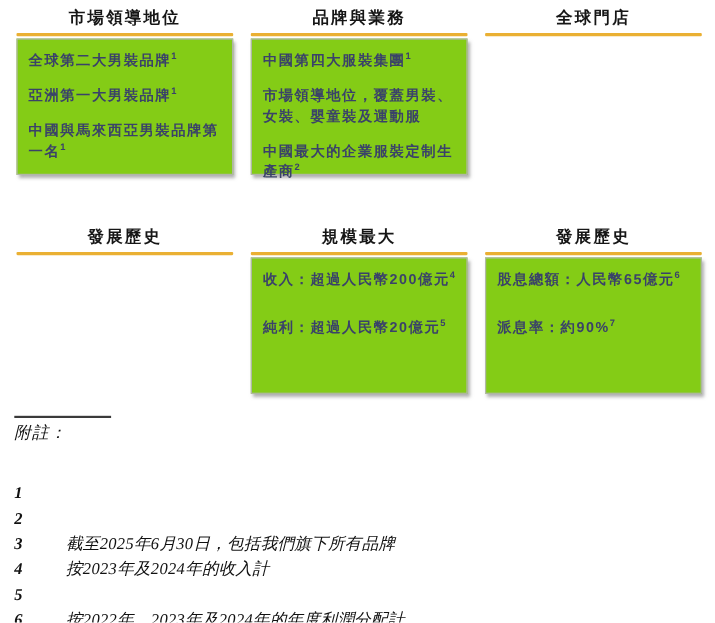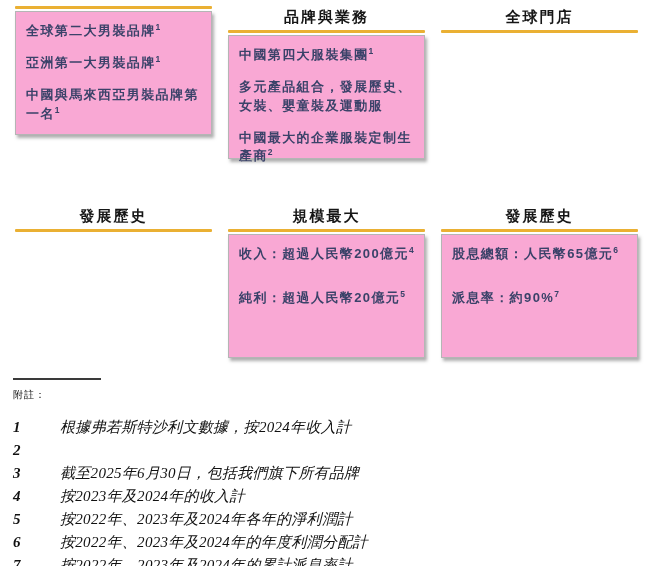--- a/index.html
+++ b/index.html
@@ -34,21 +34,21 @@
   }
   .card-rule {
     height: 3px;
     background: #EAB033;
     border-radius: 1px;
   }
   .card-box {
     margin-top: 2px;
     box-sizing: border-box;
     height: 124px;
-    background: #f9a8d4;
+    background: #84cc16;
     border: 1px solid #b5b5b5;
     box-shadow: 2px 3px 3px rgba(130,130,130,0.65);
     padding: 10px 8px 6px 10px;
   }
   .card-box p {
     margin: 0 0 13px 0;
     font-size: 13px;
     font-weight: bold;
     color: #3A4269;
     letter-spacing: 1.4px;
@@ -66,56 +66,58 @@
     font-family: "Liberation Serif", serif;
     color: #111111;
   }
   .notes-rule {
     width: 88px;
     height: 0;
     border-top: 2px solid #3a3a3a;
     margin-bottom: 5px;
   }
   .notes-label {
-    font-size: 10px;
+    font-style: italic;
+    font-size: 15px;
     line-height: 19px;
-    margin-bottom: 12px;
+    margin-bottom: 34px;
     letter-spacing: 1px;
   }
   .note-row {
     display: flex;
     font-style: italic;
     font-size: 15px;
     line-height: 23px;
   }
   .note-num {
     width: 47px;
     flex: 0 0 47px;
     font-weight: bold;
   }
   .note-text { letter-spacing: 0.3px; }
 </style>
 </head>
 <body>
 
 <div class="cards-row first" id="cards-row-1">
     <div class="card">
+      <div class="card-title">市場領導地位</div>
       <div class="card-rule"></div>
       <div class="card-box">
         <p><span>全球第二大男裝品牌</span><sup>1</sup></p>
         <p><span>亞洲第一大男裝品牌</span><sup>1</sup></p>
         <p><span>中國與馬來西亞男裝品牌第一名</span><sup>1</sup></p>
       </div>
     </div>
     <div class="card">
       <div class="card-title">品牌與業務</div>
       <div class="card-rule"></div>
       <div class="card-box">
         <p><span>中國第四大服裝集團</span><sup>1</sup></p>
-        <p><span>多元產品組合，發展歷史、</span><br><span>女裝、嬰童裝及運動服</span></p>
+        <p><span>市場領導地位，覆蓋男裝、</span><br><span>女裝、嬰童裝及運動服</span></p>
         <p><span>中國最大的企業服裝定制生產商</span><sup>2</sup></p>
       </div>
     </div>
     <div class="card">
       <div class="card-title">全球門店</div>
       <div class="card-rule"></div>
     </div>
   </div>
 <div class="cards-row second" id="cards-row-2">
     <div class="card">
@@ -139,36 +141,34 @@
       </div>
     </div>
   </div>
 
 <div class="notes">
   <div class="notes-rule"></div>
   <div class="notes-label">附註：</div>
   <div id="notes-list">
       <div class="note-row">
         <div class="note-num">1</div>
-        <div class="note-text">根據弗若斯特沙利文數據，按2024年收入計</div>
       </div>
       <div class="note-row">
         <div class="note-num">2</div>
       </div>
       <div class="note-row">
         <div class="note-num">3</div>
         <div class="note-text">截至2025年6月30日，包括我們旗下所有品牌</div>
       </div>
       <div class="note-row">
         <div class="note-num">4</div>
         <div class="note-text">按2023年及2024年的收入計</div>
       </div>
       <div class="note-row">
         <div class="note-num">5</div>
-        <div class="note-text">按2022年、2023年及2024年各年的淨利潤計</div>
       </div>
       <div class="note-row">
         <div class="note-num">6</div>
         <div class="note-text">按2022年、2023年及2024年的年度利潤分配計</div>
       </div>
       <div class="note-row">
         <div class="note-num">7</div>
         <div class="note-text">按2022年、2023年及2024年的累計派息率計</div>
       </div>
     </div>

